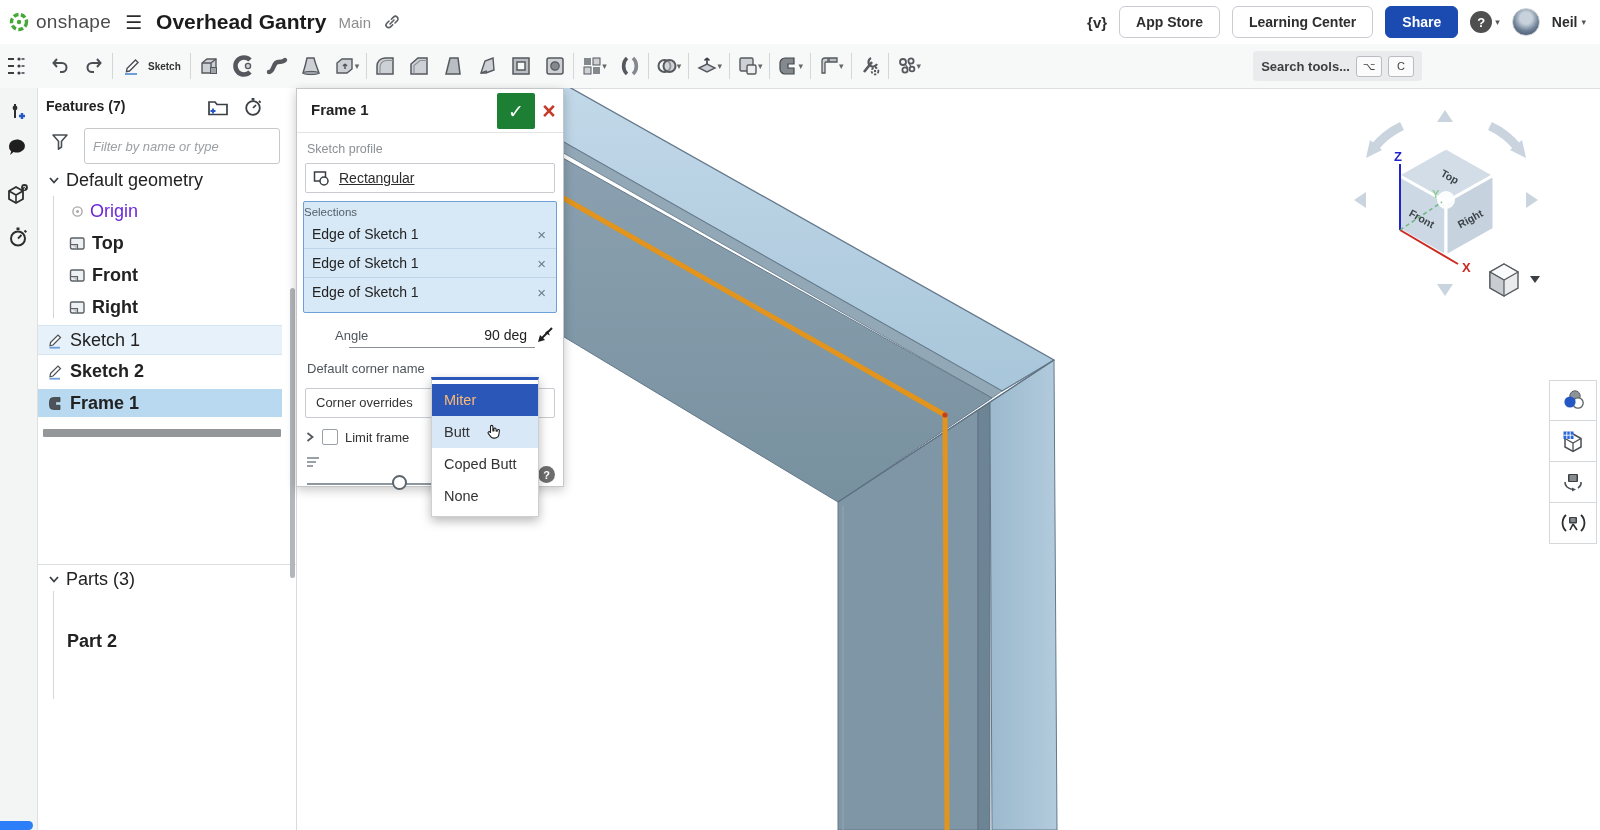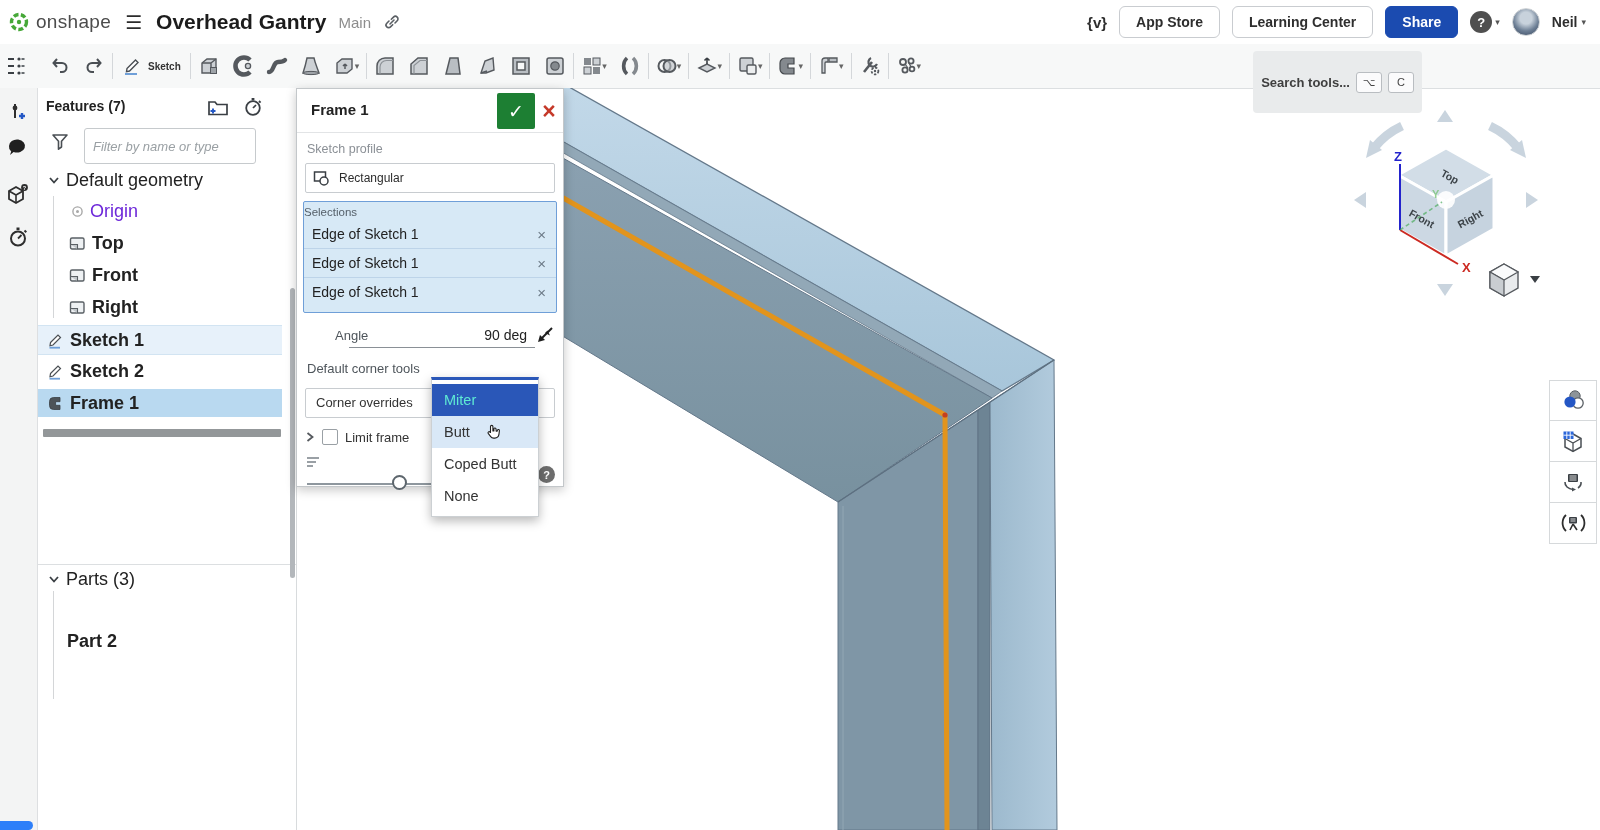--- a/index.html
+++ b/index.html
@@ -21,72 +21,72 @@
   .caret{font-size:9px;color:#555;}
   .avatar{width:26px;height:26px;border-radius:50%;background:radial-gradient(circle at 50% 35%, #c8d2dc 0 28%, #6d7f95 60%, #33425a 100%);border:1px solid #cfd3d6;}
   .username{font-size:14px;font-weight:700;color:#2e2e2e;}
   
   #toolbar{position:absolute;left:0;top:44px;width:1600px;height:44px;background:#f7f8f8;border-bottom:1px solid #dcdfe1;display:flex;align-items:center;}
   .ticon{width:26px;height:26px;display:flex;align-items:center;justify-content:center;flex:0 0 auto;cursor:pointer;}
   .tb-div{width:1px;height:26px;background:#d4d7da;margin:0 5px;flex:0 0 auto;}
   .tb-gap{width:8px;flex:0 0 auto;}
   .sketchbtn{display:flex;align-items:center;gap:6px;font-size:10px;font-weight:700;color:#333;cursor:pointer;padding:0 4px;}
   .chev{font-size:9px;color:#666;margin-left:-3px;margin-right:2px;cursor:pointer;}
-  .searchbox{position:absolute;right:178px;top:7px;height:30px;background:#e9ebec;border-radius:4px;display:flex;align-items:center;padding:16px 8px;gap:6px;cursor:text;}
+  .searchbox{position:absolute;right:178px;top:7px;height:30px;background:#e9ebec;border-radius:4px;display:flex;align-items:center;padding:0 8px;gap:6px;cursor:text;}
   .searchbox span.ph{font-size:13px;font-weight:700;color:#3f3f3f;}
   .keycap{min-width:18px;height:19px;background:#fbfbfc;border:1px solid #b9bdc1;border-radius:3px;font-size:11px;color:#444;display:flex;align-items:center;justify-content:center;padding:0 3px;}
   
   #leftrail{position:absolute;left:0;top:88px;width:37px;height:742px;background:#f3f4f4;border-right:1px solid #dddfe1;}
   .railicon{position:absolute;left:4px;width:28px;height:28px;display:flex;align-items:center;justify-content:center;cursor:pointer;}
   
   #features{position:absolute;left:38px;top:88px;width:258px;height:742px;background:#fff;border-right:1px solid #d8dbdd;}
   .fp-header{position:absolute;left:0;top:6px;width:100%;height:28px;}
   .fp-title{position:absolute;left:8px;top:4px;font-size:14px;font-weight:700;color:#222;}
   .fp-hicon{position:absolute;top:2px;cursor:pointer;}
   .filter-funnel{position:absolute;left:12px;top:44px;cursor:pointer;}
-  .filter-input{position:absolute;left:46px;top:40px;width:172px;height:28px;border:1px solid #c6cacd;border-radius:3px;font-style:italic;font-size:13px;color:#333;padding:17px 8px;box-sizing:border-box;outline:none;font-family:"Liberation Sans",sans-serif;}
+  .filter-input{position:absolute;left:46px;top:40px;width:196px;height:28px;border:1px solid #c6cacd;border-radius:3px;font-style:italic;font-size:13px;color:#333;padding:17px 8px;box-sizing:border-box;outline:none;font-family:"Liberation Sans",sans-serif;}
   .filter-input::placeholder{color:#9aa0a4;}
   .trow{position:absolute;left:0;width:100%;height:28px;display:flex;align-items:center;font-size:18px;color:#222;cursor:pointer;}
   .trow .lbl{margin-left:6px;}
   .muted{color:#6d28d9;}
   .bold{font-weight:700;}
   .row-hl{background:#e7f1fa;border-top:1px solid #d2e4f2;border-bottom:1px solid #d2e4f2;}
   .row-sel{background:#b9d9f0;}
   .guide{position:absolute;width:1px;background:#d4d6d8;}
   .rollback{position:absolute;left:5px;top:341px;width:238px;height:8px;background:#939799;border-radius:1px;cursor:grab;}
   .parts-div{position:absolute;left:0;top:476px;width:100%;height:1px;background:#dcdfe1;}
   .fp-scroll{position:absolute;right:1px;top:200px;width:5px;height:290px;background:#b3b7bb;border-radius:3px;cursor:grab;}
   
   #dialog{position:absolute;left:296px;top:88px;width:268px;height:399px;background:#fff;border:1px solid #c3c7ca;box-shadow:0 3px 10px rgba(0,0,0,.22);box-sizing:border-box;}
   .dlg-title{position:absolute;left:14px;top:12px;font-size:15px;font-weight:700;color:#222;}
   .dlg-check{position:absolute;right:28px;top:4px;width:38px;height:36px;background:#1d7f33;border-radius:2px;color:#fff;font-size:19px;font-weight:700;display:flex;align-items:center;justify-content:center;cursor:pointer;}
   .dlg-close{position:absolute;right:1px;top:4px;width:26px;height:36px;color:#c53929;font-size:23px;font-weight:700;display:flex;align-items:center;justify-content:center;cursor:pointer;}
   .dlg-sep{position:absolute;left:0;top:43px;width:100%;height:1px;background:#e2e4e6;}
   .dlg-label{position:absolute;left:10px;font-size:12.5px;color:#8b9096;}
-  .profile-box{position:absolute;left:8px;top:74px;width:250px;height:30px;border:1px solid #c8ccd0;border-radius:2px;display:flex;align-items:center;gap:7px;padding-left:7px;box-sizing:border-box;font-size:12px;color:#2c2c2c;cursor:pointer;}
+  .profile-box{position:absolute;left:8px;top:74px;width:250px;height:30px;border:1px solid #c8ccd0;border-radius:2px;display:flex;align-items:center;gap:7px;padding-left:7px;box-sizing:border-box;font-size:14px;color:#2c2c2c;cursor:pointer;text-decoration:underline;}
   .sel-box{position:absolute;left:6px;top:112px;width:254px;height:112px;background:#d7e9f6;border:1px solid #6f9fd8;border-radius:2px;box-sizing:border-box;}
   .sel-label{font-size:11.5px;color:#55606a;padding:4px 0 2px 0;}
   .sel-row{height:28px;display:flex;align-items:center;font-size:14px;color:#222;padding-left:8px;border-top:1px solid rgba(110,150,195,.25);cursor:pointer;}
   .sel-x{margin-left:auto;margin-right:10px;color:#6c7a87;font-size:15px;cursor:pointer;}
   .angle-lbl{position:absolute;left:10px;top:239px;font-size:13px;color:#4e555b;margin-left:28px;}
   .angle-line{position:absolute;left:52px;top:258px;width:186px;border-bottom:1px solid #8a9096;}
   .angle-val{position:absolute;right:36px;top:238px;font-size:14px;color:#222;}
   .flip-arrow{position:absolute;right:6px;top:234px;cursor:pointer;}
   .corner-lbl{position:absolute;left:10px;top:272px;font-size:13px;color:#4e555b;}
   .overrides-box{position:absolute;left:8px;top:299px;width:250px;height:30px;border:1px solid #c8ccd0;border-radius:2px;line-height:28px;padding-left:10px;font-size:13px;color:#333;box-sizing:border-box;cursor:pointer;}
   .limit-row{position:absolute;left:8px;top:340px;display:flex;align-items:center;gap:7px;font-size:13px;color:#333;}
   .cbox{width:14px;height:14px;border:1px solid #9aa0a5;border-radius:2px;background:#fff;cursor:pointer;}
   .grip{position:absolute;left:8px;top:366px;cursor:pointer;}
   .slider-track{position:absolute;left:10px;top:394px;width:130px;height:2px;background:#8e979e;cursor:pointer;}
   .slider-knob{position:absolute;left:95px;top:386px;width:15px;height:15px;border-radius:50%;background:#fff;border:2px solid #5d666d;box-sizing:border-box;cursor:grab;}
   .dlg-help{position:absolute;right:8px;top:377px;width:17px;height:17px;border-radius:50%;background:#6d6d6d;color:#fff;font-size:11px;font-weight:700;display:flex;align-items:center;justify-content:center;cursor:pointer;}
   
   #dropdown{position:absolute;left:431px;top:377px;width:106px;background:#fff;border:1px solid #ccd0d3;border-top:3px solid #2a57b8;box-shadow:0 4px 10px rgba(0,0,0,.28);padding:4px 0;z-index:30;}
   .dd-item{height:32px;display:flex;align-items:center;padding-left:12px;font-size:14.5px;color:#333;cursor:pointer;position:relative;}
-  .dd-item.sel{background:#2a57b8;color:#5eead4;}
+  .dd-item.sel{background:#2a57b8;color:#fdba74;}
   .dd-item.hov{background:#d9e8f7;}
   
   #rightrail{position:absolute;right:3px;top:380px;width:48px;z-index:10;}
   .vbtn{width:48px;height:41px;background:#fff;border:1px solid #d6d9db;border-top:none;display:flex;align-items:center;justify-content:center;cursor:pointer;box-sizing:border-box;}
   .vbtn:first-child{border-top:1px solid #d6d9db;}
   #bluebar{position:absolute;left:0;bottom:0;width:33px;height:9px;background:#2d7ff9;border-radius:0 5px 5px 0;}
   #scene{position:absolute;left:296px;top:88px;z-index:1;}
   #dialog,#dropdown{z-index:20;}
   .vc-label{font-size:10.5px;font-weight:700;fill:#3c4348;}
 </style>
@@ -478,21 +478,21 @@
           <rect x="1.5" y="2" width="13.5" height="11" rx="1.5" fill="#eef1f3" stroke="#5a6065" stroke-width="1.4"></rect>
           <path d="M1.5 8.5 H8.5 V13" fill="#c2c7cb" stroke="#5a6065" stroke-width="1.1"></path>
         </svg>
       <span class="lbl" style="font-weight:600">Right</span>
     </div>
     <div class="trow row-hl" style="top:237px;width:244px">
       <svg width="17" height="17" viewBox="0 0 17 17" style="margin-left:9px">
           <path d="M3.5 10.5 L11 3 L13.5 5.5 L6 13 L3 13.8 Z" fill="#fff" stroke="#4a4f54" stroke-width="1.2"></path>
           <rect x="2.5" y="14.8" width="10.5" height="1.8" fill="#6f9fd8"></rect>
         </svg>
-      <span class="lbl" style="font-weight:700">Sketch 1</span>
+      <span class="lbl" style="font-weight:400">Sketch 1</span>
     </div>
     <div class="trow" style="top:269px">
       <svg width="17" height="17" viewBox="0 0 17 17" style="margin-left:9px">
           <path d="M3.5 10.5 L11 3 L13.5 5.5 L6 13 L3 13.8 Z" fill="#fff" stroke="#4a4f54" stroke-width="1.2"></path>
           <rect x="2.5" y="14.8" width="10.5" height="1.8" fill="#6f9fd8"></rect>
         </svg>
       <span class="lbl" style="font-weight:600">Sketch 2</span>
     </div>
     <div class="trow row-sel" style="top:301px;width:244px">
       <svg width="17" height="17" viewBox="0 0 17 17" style="margin-left:9px">
@@ -549,21 +549,21 @@
 
     <div class="angle-lbl">Angle</div>
     <div class="angle-line"></div>
     <div class="angle-val">90 deg</div>
     <svg class="flip-arrow" width="24" height="24" viewBox="0 0 24 24">
       <path d="M19 5 L7 17" stroke="#1f1f1f" stroke-width="2"></path>
       <polygon points="5,19 12,17 7,12" fill="#1f1f1f"></polygon>
       <polygon points="12,10 17,12.5 14.5,7.5" fill="#1f1f1f"></polygon>
     </svg>
 
-    <div class="corner-lbl">Default corner tools</div>
+    <div class="corner-lbl">Default corner name</div>
     <div class="overrides-box">
       <span>Corner overrides</span>
     </div>
 
     <div class="limit-row">
       <svg width="10" height="12" viewBox="0 0 10 12">
           <polyline points="2.5,2 7.5,6 2.5,10" fill="none" stroke="#55595e" stroke-width="1.8"></polyline>
         </svg>
       <span class="cbox"></span>
       <span>Limit frame</span>

